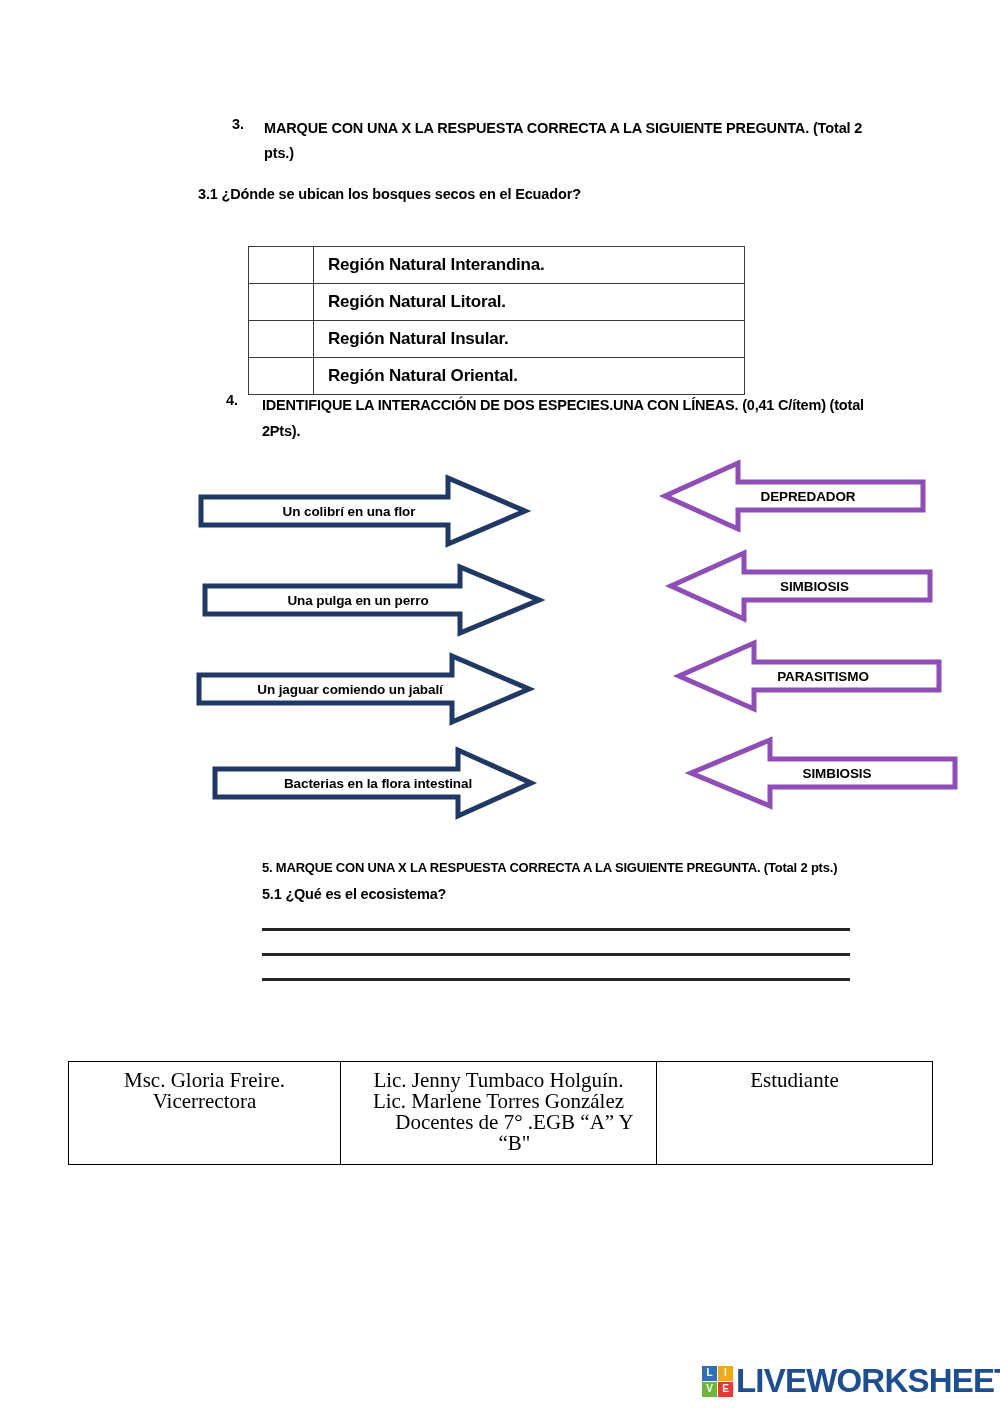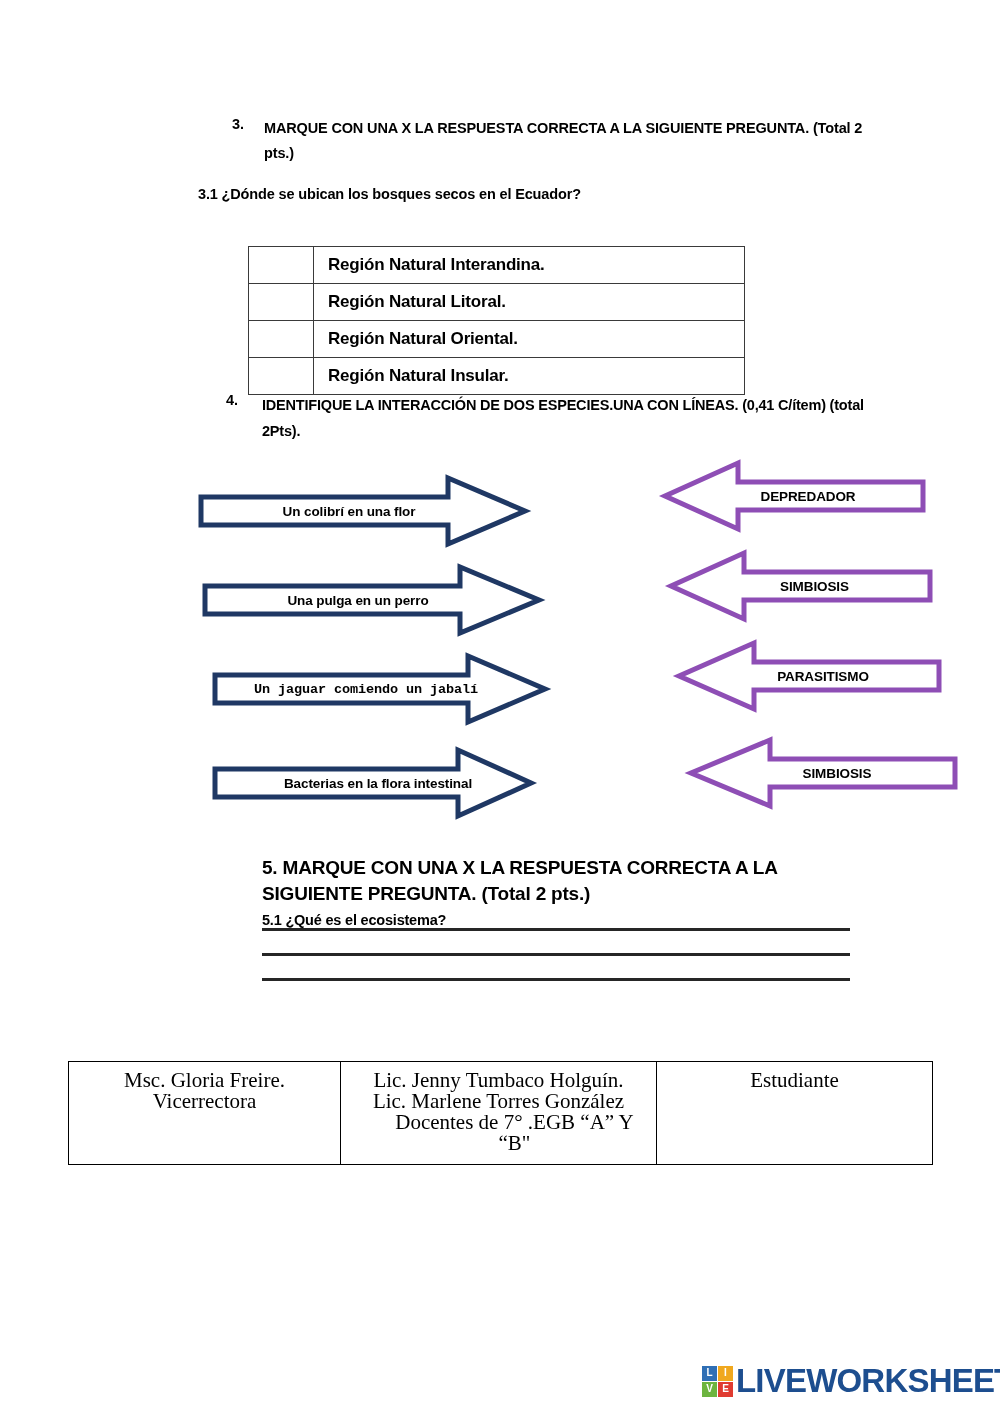--- a/index.html
+++ b/index.html
@@ -120,21 +120,21 @@
   .arrow-left  .arrow-label { transform: translateX(14px); }
 
   
   .q5-block {
     position: absolute;
     left: 262px;
     top: 855px;
     width: 620px;
   }
   .q5-text {
-    font-size: 19px;
+    font-size: 13px;
     font-weight: 700;
     line-height: 26px;
     letter-spacing: -0.2px;
   }
   .q51-text {
     font-size: 14.5px;
     font-weight: 700;
     line-height: 26px;
     letter-spacing: -0.2px;
   }
@@ -224,25 +224,25 @@
     <tr>
       <td class="opt-mark"></td>
       <td class="opt-label">Región Natural Interandina.</td>
     </tr>
     <tr>
       <td class="opt-mark"></td>
       <td class="opt-label">Región Natural Litoral.</td>
     </tr>
     <tr>
       <td class="opt-mark"></td>
+      <td class="opt-label">Región Natural Insular.</td>
+    </tr>
+    <tr>
+      <td class="opt-mark"></td>
       <td class="opt-label">Región Natural Oriental.</td>
-    </tr>
-    <tr>
-      <td class="opt-mark"></td>
-      <td class="opt-label">Región Natural Insular.</td>
     </tr>
   </tbody>
 </table>
 
 <div class="q4-block">
   <span class="q-num">4.</span>
   <div class="q4-text">IDENTIFIQUE LA INTERACCIÓN DE DOS ESPECIES.UNA CON LÍNEAS. (0,41 C/ítem) (total 2Pts).</div>
 </div>
 
 <div class="arrows-area">
@@ -254,21 +254,21 @@
     <span class="arrow-label">Un colibrí en una flor</span>
   </div>
 
   <div class="arrow arrow-right" style="left:202px; top:114px; width:340px; height:72px;">
     <svg viewBox="0 0 340 72" preserveAspectRatio="none">
       <polygon points="3,22 258,22 258,3 337,36 258,69 258,50 3,50" fill="#ffffff" stroke="#1F3864" stroke-width="5" stroke-linejoin="miter"></polygon>
     </svg>
     <span class="arrow-label">Una pulga en un perro</span>
   </div>
 
-  <div class="arrow arrow-right" style="left:212px; top:203px; width:336px; height:72px;font-family:Liberation Mono, monospace;">
+  <div class="arrow arrow-right" style="left:196px; top:203px; width:336px; height:72px;">
     <svg viewBox="0 0 336 72" preserveAspectRatio="none">
       <polygon points="3,22 256,22 256,3 333,36 256,69 256,50 3,50" fill="#ffffff" stroke="#1F3864" stroke-width="5" stroke-linejoin="miter"></polygon>
     </svg>
     <span class="arrow-label">Un jaguar comiendo un jabalí</span>
   </div>
 
   <div class="arrow arrow-right" style="left:212px; top:297px; width:322px; height:72px;padding-left:38px;">
     <svg viewBox="0 0 322 72" preserveAspectRatio="none">
       <polygon points="3,22 246,22 246,3 319,36 246,69 246,50 3,50" fill="#ffffff" stroke="#1F3864" stroke-width="5" stroke-linejoin="miter"></polygon>
     </svg>

